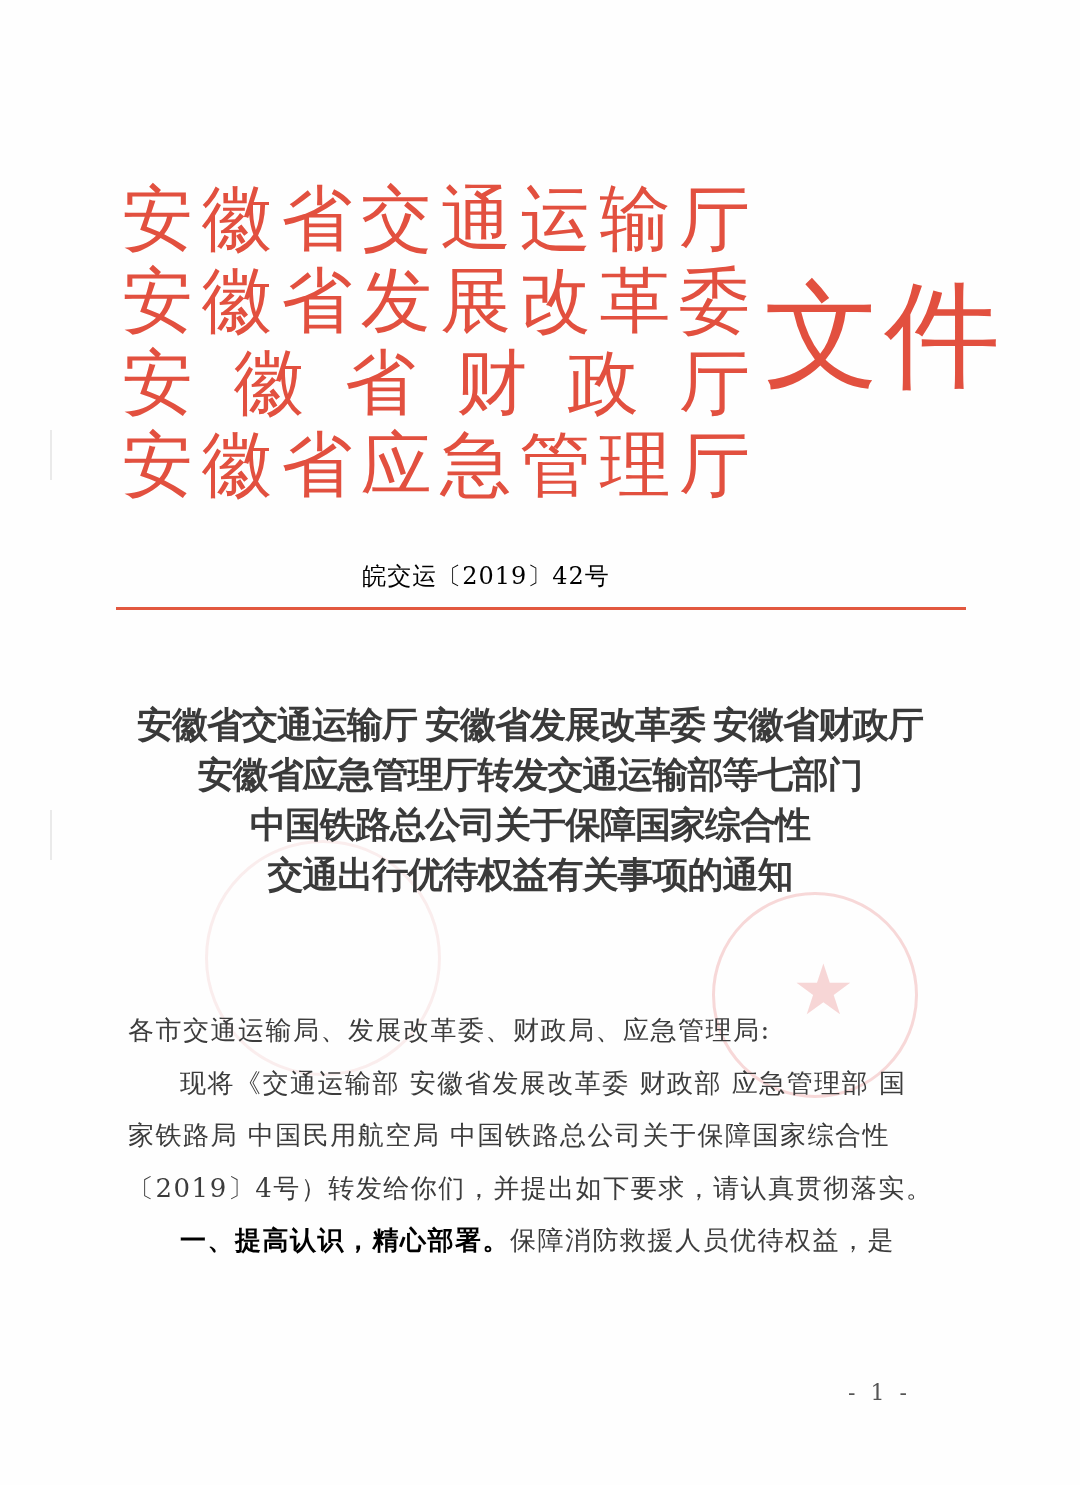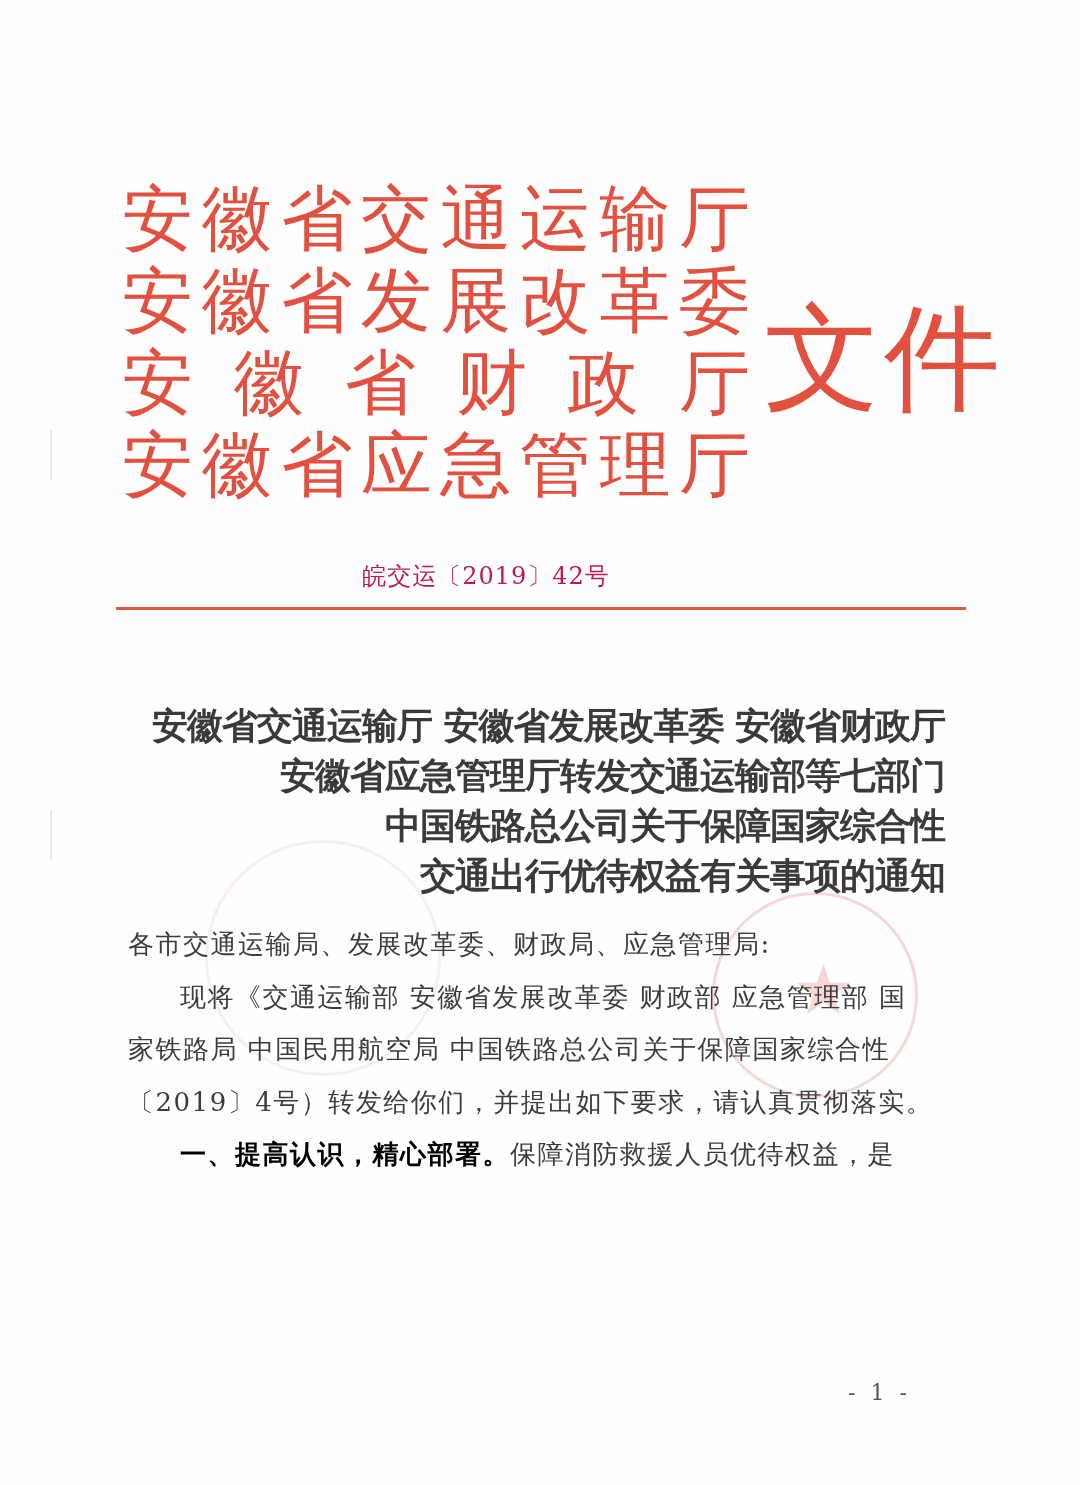--- a/index.html
+++ b/index.html
@@ -10,42 +10,42 @@
     .header-block { position: absolute; left: 122px; top: 178px; width: 880px; height: 330px; }
     .org-lines { position: absolute; left: 0; top: 0; width: 640px; }
     .org-line {
       color: #e2503f; font-size: 71px; line-height: 82px; height: 82px; white-space: nowrap;
       font-family: "DejaVu Serif", "Liberation Serif", serif;
       display: flex; justify-content: space-between; width: 628px;
     }
     .org-line span { display: inline-block; }
     .wenjian {
       position: absolute; left: 642px; top: 92px; color: #e2503f; font-size: 116px; line-height: 130px;
-      letter-spacing: 4px; white-space: nowrap; margin-top: 23px;
+      letter-spacing: 4px; white-space: nowrap;
     }
     .doc-number {
       position: absolute; left: 0; width: 972px; top: 560px; text-align: center;
-      font-size: 24px; color: #be185d; letter-spacing: 1px;
+      font-size: 24px; color: #000000; letter-spacing: 1px;
     }
     .red-rule { position: absolute; left: 116px; top: 607px; width: 850px; height: 3px; background: #e2583f; }
-    .title-block { position: absolute; left: 85px; top: 700px; width: 860px; text-align: right; }
+    .title-block { position: absolute; left: 100px; top: 700px; width: 860px; text-align: center; font-family: Liberation Serif, serif; }
     .title-line {
       font-size: 36px; line-height: 50px; font-weight: bold; color: #3a3a3a; white-space: nowrap;
       letter-spacing: -1px;
     }
     .seal {
       position: absolute; border-radius: 50%; border: 3px solid rgba(230,120,120,0.28);
       pointer-events: none;
     }
     .seal-left { left: 205px; top: 840px; width: 230px; height: 230px; border-color: rgba(230,140,140,0.15); }
     .seal-right { left: 712px; top: 892px; width: 200px; height: 200px; }
     .seal-star {
       position: absolute; left: 792px; top: 955px; color: rgba(230,110,110,0.28); font-size: 70px; line-height: 70px;
     }
-    .body-block { position: absolute; left: 128px; top: 918px; width: 790px; }
+    .body-block { position: absolute; left: 128px; top: 1004px; width: 790px; }
     .p {
       font-size: 26px; line-height: 52.5px; color: #3c3c3c; text-align: justify; letter-spacing: 1.5px;
       white-space: nowrap;
     }
     .indent { padding-left: 52px; }
     .b { font-weight: bold; color: #000000; }
     .page-num {
       position: absolute; left: 848px; top: 1380px; font-size: 22px; color: #555; letter-spacing: 4px;
     }
     .binding-mark { position: absolute; left: 50px; width: 2px; height: 50px; background: rgba(120,120,120,0.15); }

